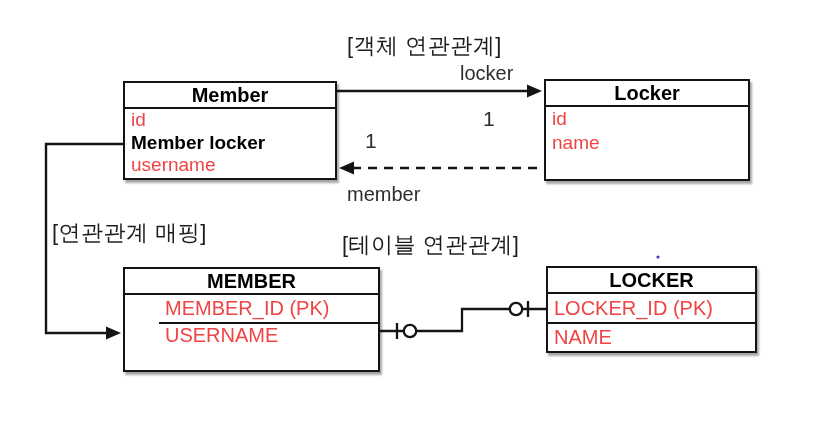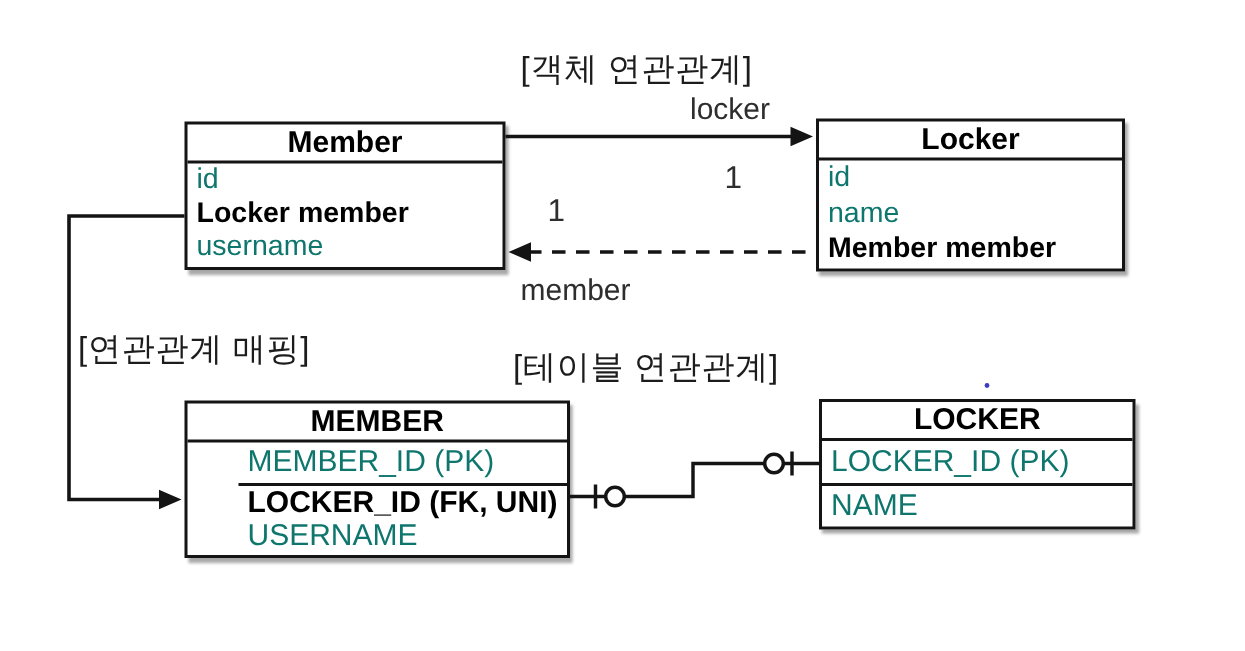--- a/index.html
+++ b/index.html
@@ -14,21 +14,21 @@
   .mult{font-size:21px;color:#2e2e2e;}
 
   .box{
     position:absolute;z-index:2;background:#fff;border:2.5px solid #141414;
     box-sizing:border-box;box-shadow:2px 3px 2px rgba(0,0,0,0.35);
   }
   .box-header{
     border-bottom:2.5px solid #141414;text-align:center;font-weight:bold;
     font-size:20px;line-height:24px;height:24px;color:#000;
   }
-  .row{padding-left:6px;color:#0f766e;overflow:hidden;}
+  .row{padding-left:6px;color:#ef4444;overflow:hidden;}
   .bold{font-weight:bold;color:#000;}
   .sep{border-bottom:2.5px solid #141414;}
 
   
   .member-class{left:123px;top:81px;width:214px;height:99px;}
   .member-class .row{font-size:19px;line-height:22.5px;}
   .locker-class{left:544px;top:79px;width:206px;height:102px;}
   .locker-class .row{font-size:19px;line-height:23.5px;}
 
   
@@ -71,35 +71,33 @@
   <div class="lbl sect" style="left:52px;top:218px;">[연관관계 매핑]</div>
 
   <div class="lbl edge-lbl" style="left:460px;top:62px;">locker</div>
   <div class="lbl mult" style="left:483px;top:107px;">1</div>
   <div class="lbl mult" style="left:365px;top:129px;">1</div>
   <div class="lbl edge-lbl" style="left:347px;top:183px;">member</div>
 
   <div class="box member-class">
     <div class="box-header">Member</div>
     <div class="row">id</div>
-    <div class="row bold">Locker member</div>
+    <div class="row bold">Member locker</div>
     <div class="row">username</div>
   </div>
 
   <div class="box locker-class">
     <div class="box-header">Locker</div>
     <div class="row">id</div>
     <div class="row">name</div>
-    <div class="row bold">Member member</div>
   </div>
 
   <div class="box member-table">
     <div class="box-header">MEMBER</div>
     <div class="row row-pk sep">MEMBER_ID (PK)</div>
-    <div class="row row-c bold">LOCKER_ID (FK, UNI)</div>
     <div class="row row-c">USERNAME</div>
   </div>
 
   <div class="box locker-table">
     <div class="box-header">LOCKER</div>
     <div class="row row-pk sep">LOCKER_ID (PK)</div>
     <div class="row row-n">NAME</div>
   </div>
 
 </div>

